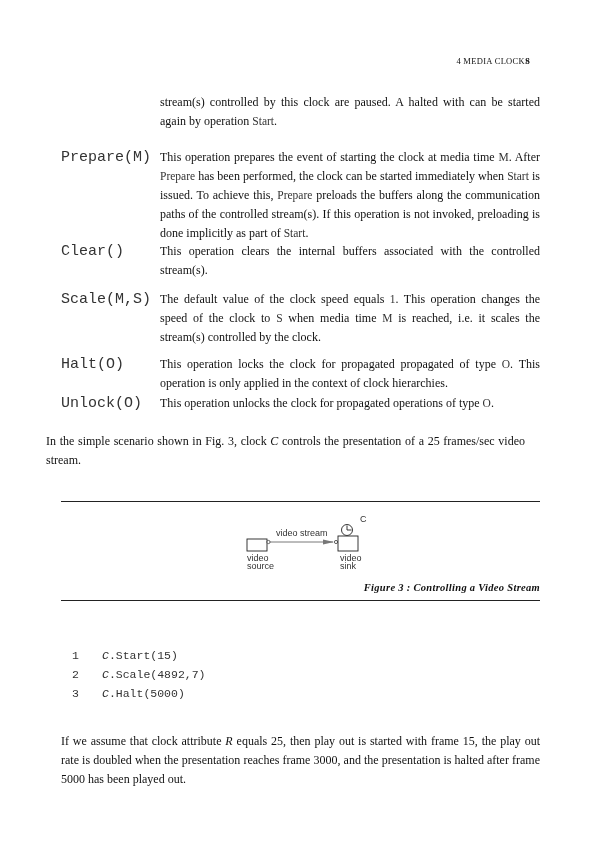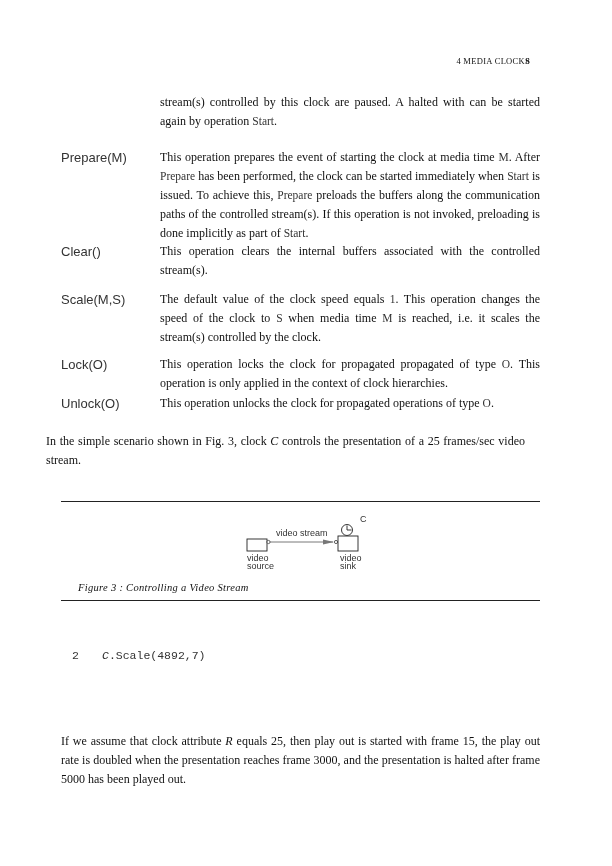--- a/index.html
+++ b/index.html
@@ -4,30 +4,30 @@
 <style>
   html, body { margin: 0; padding: 0; background: #ffffff; }
   body { width: 612px; height: 866px; position: relative; overflow: hidden;
          font-family: "Liberation Serif", serif; color: #111; }
   .header { position: absolute; top: 56px; left: 61px; width: 469px;
             font-size: 8.5px; letter-spacing: 0.3px; text-align: right; }
   .header .pg { position: absolute; right: 0; top: 0; }
   .mono { font-family: Liberation Serif, serif; font-size: 11.5px; color: #333; }
   .para { position: absolute; font-size: 12px; line-height: 19px; text-align: justify; }
   .op { position: absolute; left: 61px; width: 480px; }
-  .op .name { position: absolute; left: 0; top: 0; font-family: Liberation Sans, sans-serif;
-              font-size: 13px; color: #333; line-height: 19px; }
+  .op .name { position: absolute; left: 0; top: 0; font-family: Liberation Mono, monospace;
+              font-size: 15px; color: #333; line-height: 19px; }
   .op .desc { position: absolute; left: 99px; width: 380px; font-size: 12px;
               line-height: 19px; text-align: justify; }
   .cont { position: absolute; left: 160px; top: 93px; width: 380px; font-size: 12px;
           line-height: 19px; text-align: justify; }
   .rule { position: absolute; left: 61px; width: 479px; height: 0; border-top: 1px solid #222; }
   .figure { position: absolute; left: 230px; top: 510px; width: 160px; height: 62px; }
-  .caption { position: absolute; top: 582px; left: 78px; width: 479px; text-align: left;
-             font-style: italic; font-size: 10.5px; letter-spacing: 0.3px; }
+  .caption { position: absolute; top: 582px; left: 61px; width: 479px; text-align: right;
+             font-style: italic; font-size: 10.5px; letter-spacing: 0.3px; font-weight: bold; }
   .code { position: absolute; left: 72px; top: 646px; font-family: "Liberation Mono", monospace;
           font-size: 11.5px; color: #333; line-height: 19px; }
   .code .ln { display: inline-block; width: 30px; }
   .code .obj { font-style: italic; }
   .fig-label { font-family: "Liberation Sans", sans-serif; font-size: 9px; fill: #333; }
 </style>
 </head>
 <body>
 
 <div class="header">
@@ -48,21 +48,21 @@
   <span class="name">Clear()</span>
   <div class="desc"><span>This operation clears the internal buffers associated with the controlled stream(s).</span></div>
 </div>
 
 <div class="op" style="top:290px;">
   <span class="name">Scale(M,S)</span>
   <div class="desc"><span>The default value of the clock speed equals </span><span class="mono">1</span><span>. This operation changes the speed of the clock to </span><span class="mono">S</span><span> when media time </span><span class="mono">M</span><span> is reached, i.e. it scales the stream(s) controlled by the clock.</span></div>
 </div>
 
 <div class="op" style="top:355px;">
-  <span class="name">Lock(O)</span>
+  <span class="name">Halt(O)</span>
   <div class="desc"><span>This operation locks the clock for propagated propagated of type </span><span class="mono">O</span><span>. This operation is only applied in the context of clock hierarchies.</span></div>
 </div>
 
 <div class="op" style="top:394px;">
   <span class="name">Unlock(O)</span>
   <div class="desc"><span>This operation unlocks the clock for propagated operations of type </span><span class="mono">O</span><span>.</span></div>
 </div>
 
 <div class="para" style="left:46px; top:432px; width:479px;">
   <span>In the simple scenario shown in Fig. 3, clock </span><i>C</i><span> controls the presentation of a 25 frames/sec video stream.</span>
@@ -88,18 +88,20 @@
   <text class="fig-label" x="17" y="59">source</text>
   <text class="fig-label" x="110" y="51">video</text>
   <text class="fig-label" x="110" y="59">sink</text>
 </svg>
 
 <div class="caption">Figure 3 : Controlling a Video Stream</div>
 
 <div class="rule" style="top:600px;"></div>
 
 <div class="code">
+  <div><span class="ln">1</span><span class="obj">C</span><span>.Start(15)</span></div>
   <div><span class="ln">2</span><span class="obj">C</span><span>.Scale(4892,7)</span></div>
+  <div><span class="ln">3</span><span class="obj">C</span><span>.Halt(5000)</span></div>
 </div>
 
 <div class="para" style="left:61px; top:732px; width:479px;">
   <span>If we assume that clock attribute </span><i>R</i><span> equals 25, then play out is started with frame 15, the play out rate is doubled when the presentation reaches frame 3000, and the presentation is halted after frame 5000 has been played out.</span>
 </div>
 
 </body></html>

